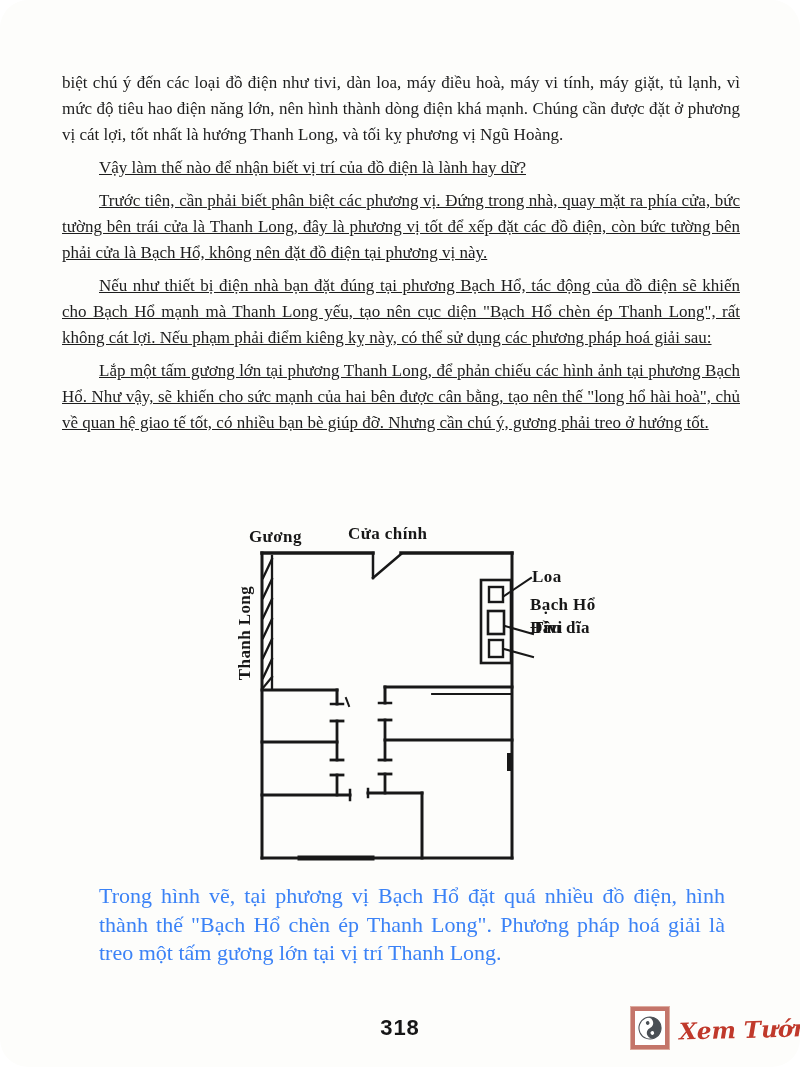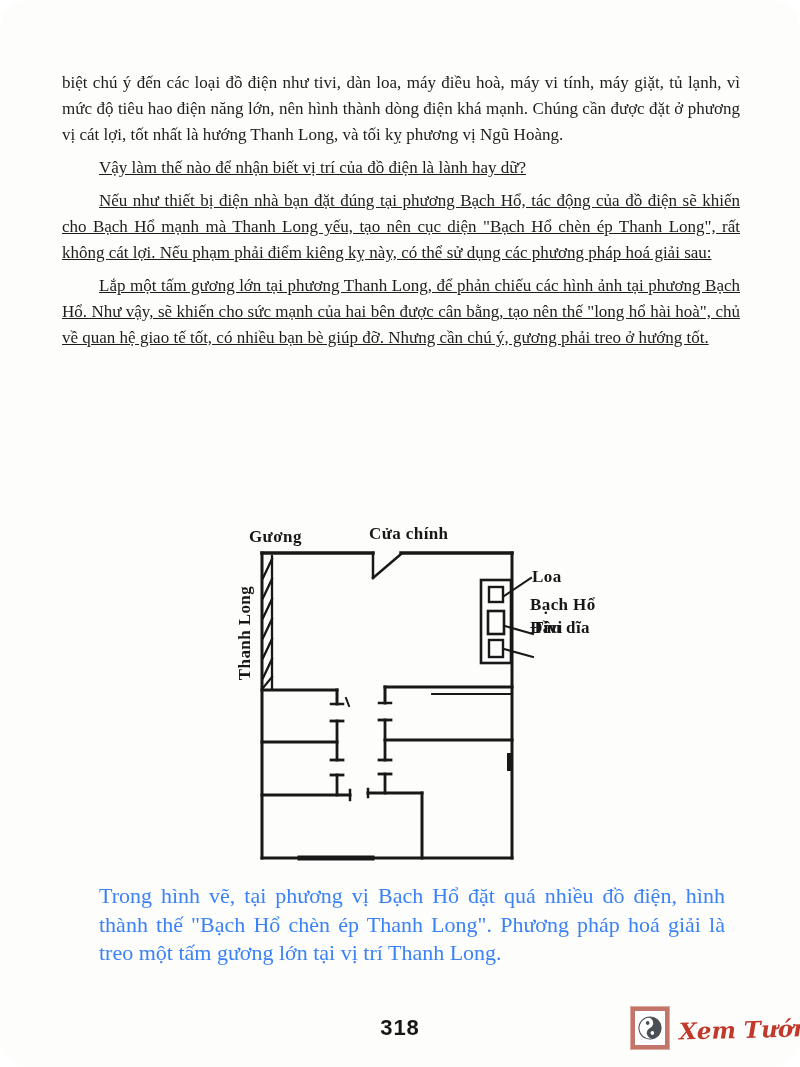--- a/index.html
+++ b/index.html
@@ -68,20 +68,21 @@
   }
 </style>
 </head>
 <body>
 
 <div class="page">
 
   <div class="text-block">
     <p class="para">biệt chú ý đến các loại đồ điện như tivi, dàn loa, máy điều hoà, máy vi tính, máy giặt, tủ lạnh, vì mức độ tiêu hao điện năng lớn, nên hình thành dòng điện khá mạnh. Chúng cần được đặt ở phương vị cát lợi, tốt nhất là hướng Thanh Long, và tối kỵ phương vị Ngũ Hoàng.</p>
     <p class="para indent">Vậy làm thế nào để nhận biết vị trí của đồ điện là lành hay dữ?</p>
+    <p class="para indent">Trước tiên, cần phải biết phân biệt các phương vị. Đứng trong nhà, quay mặt ra phía cửa, bức tường bên trái cửa là Thanh Long, đây là phương vị tốt để xếp đặt các đồ điện, còn bức tường bên phải cửa là Bạch Hổ, không nên đặt đồ điện tại phương vị này.</p>
     <p class="para indent">Nếu như thiết bị điện nhà bạn đặt đúng tại phương Bạch Hổ, tác động của đồ điện sẽ khiến cho Bạch Hổ mạnh mà Thanh Long yếu, tạo nên cục diện "Bạch Hổ chèn ép Thanh Long", rất không cát lợi. Nếu phạm phải điểm kiêng kỵ này, có thể sử dụng các phương pháp hoá giải sau:</p>
     <p class="para indent">Lắp một tấm gương lớn tại phương Thanh Long, để phản chiếu các hình ảnh tại phương Bạch Hổ. Như vậy, sẽ khiến cho sức mạnh của hai bên được cân bằng, tạo nên thế "long hổ hài hoà", chủ về quan hệ giao tế tốt, có nhiều bạn bè giúp đỡ. Nhưng cần chú ý, gương phải treo ở hướng tốt.</p>
   </div>
 
   <svg class="plan" width="800" height="1067" viewBox="0 0 800 1067" fill="none" stroke="#181818" stroke-linecap="square">
 
     <g stroke-width="3">
       <path d="M262 553 L262 858"></path>
       <path d="M262 858 L512 858"></path>
       <path d="M512 553 L512 858"></path>
@@ -155,21 +156,21 @@
     </g>
 
     <g stroke-width="2">
       <path d="M504 596 L531 578"></path>
       <path d="M505 626 L533 634"></path>
       <path d="M504 649 L533 657"></path>
     </g>
   </svg>
 
   <div class="dlabel" style="left:249px;top:527px;">Gương</div>
-  <div class="dlabel" style="left:369px;top:524px;text-align:center;">Cửa chính</div>
+  <div class="dlabel" style="left:348px;top:524px;text-align:center;">Cửa chính</div>
   <div class="dlabel vertical" style="left:190px;top:623px;">Thanh Long</div>
   <div class="dlabel" style="left:532px;top:567px;">Loa</div>
   <div class="dlabel" style="left:530px;top:595px;">Bạch Hổ</div>
   <div class="dlabel" style="left:532px;top:618px;">Tivi</div>
   <div class="dlabel" style="left:530px;top:618px;">Đầu dĩa</div>
 
   <div class="caption">Trong hình vẽ, tại phương vị Bạch Hổ đặt quá nhiều đồ điện, hình thành thế "Bạch Hổ chèn ép Thanh Long". Phương pháp hoá giải là treo một tấm gương lớn tại vị trí Thanh Long.</div>
 
   <div class="page-number">318</div>
 

